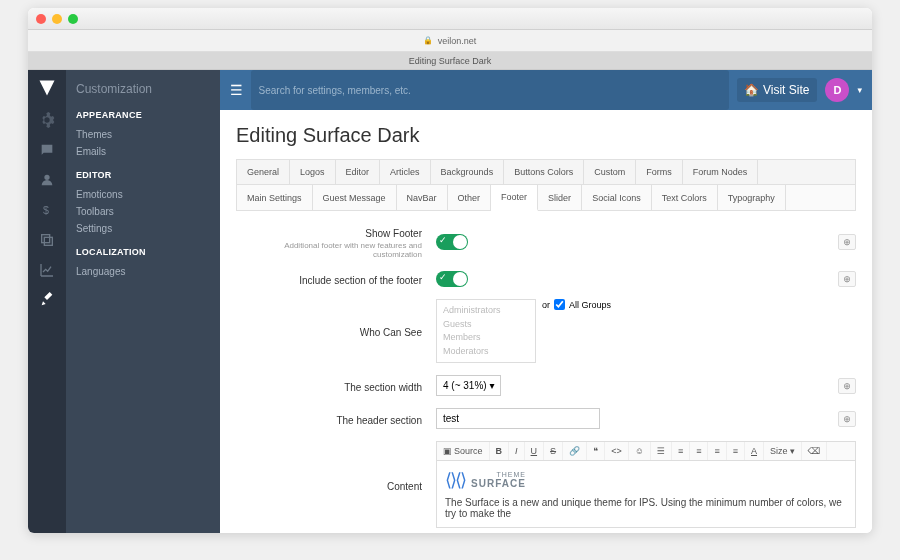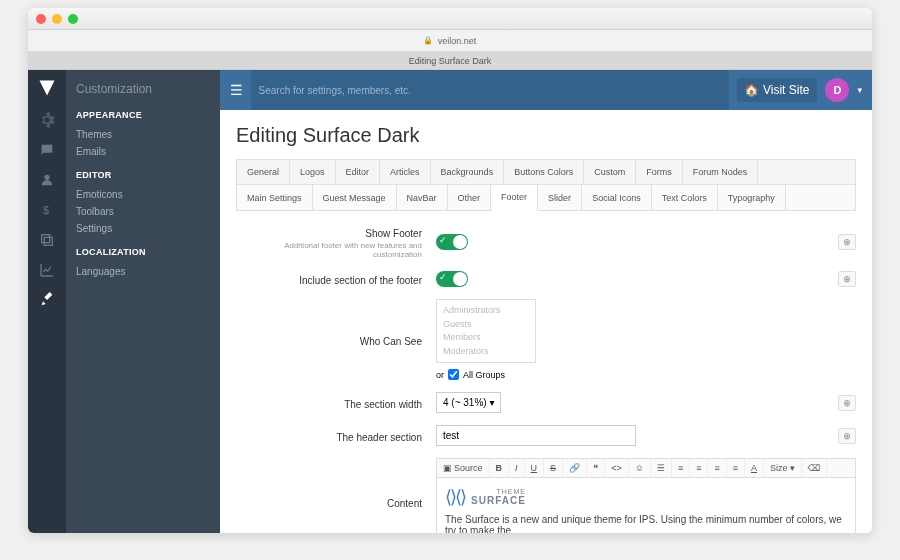--- a/index.html
+++ b/index.html
@@ -40,21 +40,21 @@
 .lbl .hint{font-size:8px;color:#999;margin-top:2px}
 .ctrl{flex:1;display:flex;align-items:center;gap:8px;font-size:10px}
 .toggle{width:32px;height:16px;background:#1a9e5c;border-radius:8px;position:relative;cursor:pointer}
 .toggle::after{content:'✓';position:absolute;left:3px;top:1px;color:#fff;font-size:9px}
 .toggle .knob{position:absolute;right:1px;top:1px;width:14px;height:14px;background:#fff;border-radius:50%}
 .plus{width:18px;height:16px;border:1px solid #ddd;background:#f8f8f8;border-radius:2px;display:flex;align-items:center;justify-content:center;font-size:9px;color:#888;cursor:pointer;margin-left:auto}
 .multisel{border:1px solid #ddd;padding:4px 6px;font-size:9px;color:#bbb;line-height:1.5;width:100px}
 .chk{display:flex;align-items:center;gap:4px;font-size:9px}
 .chk input{width:11px;height:11px}
 .sel{border:1px solid #ccc;padding:4px 6px;font-size:10px;background:#fff;cursor:pointer}
-.txtinput{border:1px solid #ccc;padding:4px 6px;font-size:10px;width:200px}
+.txtinput{border:1px solid #ccc;padding:4px 6px;font-size:10px;width:164px}
 .editor{border:1px solid #ddd;width:100%}
 .etb{display:flex;flex-wrap:wrap;border-bottom:1px solid #ddd;background:#fafafa}
 .ebtn{padding:4px 6px;border-right:1px solid #eee;font-size:9px;color:#555;cursor:pointer}
 .ebody{padding:8px;font-size:10px;color:#444}
 .surface-logo{display:inline-flex;align-items:center;gap:6px;margin-bottom:6px}
 .surface-logo .mark{color:#3b7dd8;font-size:18px;letter-spacing:-2px}
 .surface-logo .txt{color:#7a8691;font-weight:600;letter-spacing:1px}
 .surface-logo .theme{font-size:7px;color:#7a8691;display:block;text-align:right;letter-spacing:1px}
 </style>
 </head>
@@ -178,21 +178,21 @@
                   <div class="knob"></div>
                 </div>
               <div class="plus">⊕</div>
             </div>
           </div>
 
           <div class="row">
             <div class="lbl">
                 <div>Who Can See</div>
               </div>
-            <div class="ctrl" style="flex-direction:column;align-items:flex-start;gap:6px">
+            <div class="ctrl" style="flex-direction:row;align-items:flex-start;gap:6px">
               <div class="multisel" id="wcs">
                   <div>Administrators</div>
                   <div>Guests</div>
                   <div>Members</div>
                   <div>Moderators</div>
                 </div>
               <div class="chk">
                 <span>or</span>
                 <input type="checkbox" checked="" style="">
                 <span>All Groups</span>

